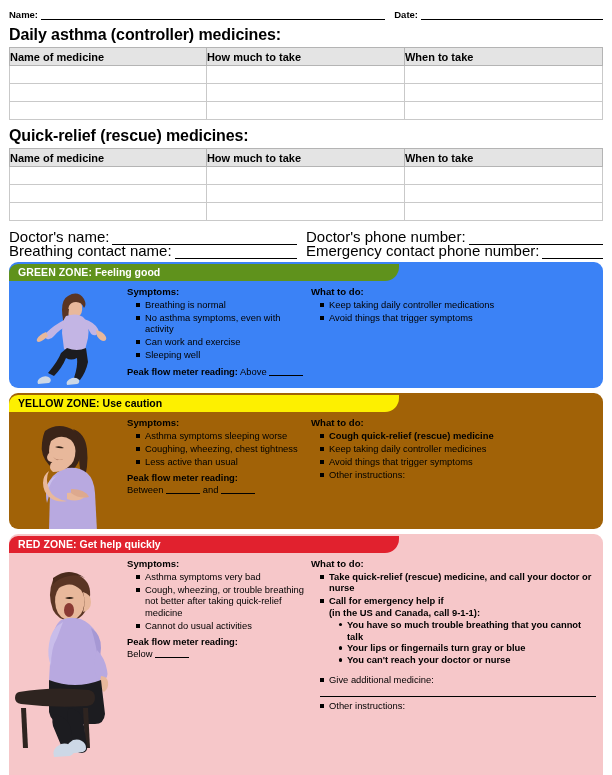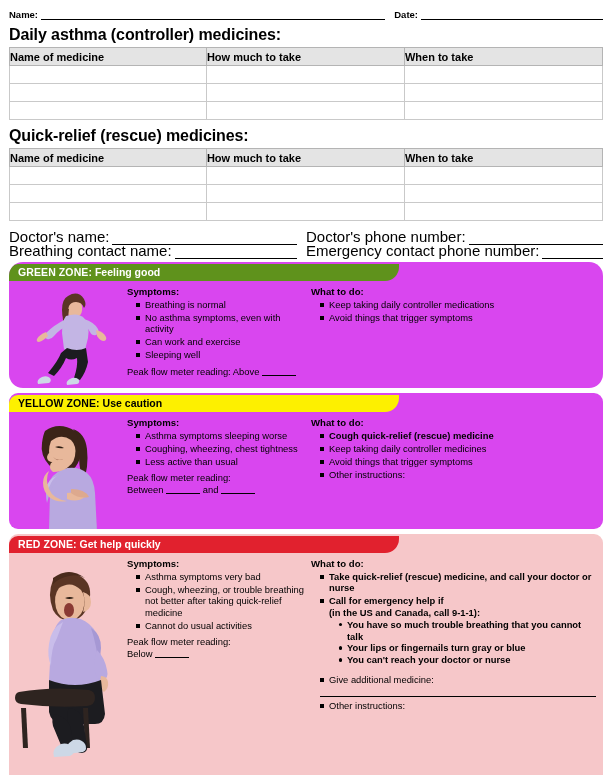--- a/index.html
+++ b/index.html
@@ -85,22 +85,22 @@
   .half { display: flex; align-items: flex-end; flex: 1 1 0; }
   .half.left { flex: 0 0 288px; }
 
   
   .zone {
     position: relative;
     border-radius: 9px;
     overflow: hidden;
     margin-bottom: 5px;
   }
-  .zone.green  { background: #d946ef; height: 126px; border-radius: 14px; }
-  .zone.yellow { background: #d946ef; height: 136px; }
+  .zone.green  { background: #3b82f6; height: 126px; }
+  .zone.yellow { background: #a16207; height: 136px; }
   .zone.red    { background: #f6c7c9; height: 288px; }
 
   .zone-banner {
     display: inline-block;
     height: 17px;
     line-height: 17px;
     padding: 0 16px 0 9px;
     font-size: 10.5px;
     font-weight: bold;
     border-bottom-right-radius: 14px;
@@ -179,21 +179,21 @@
     height: 3.2px;
     border-radius: 50%;
     background: #000;
   }
 
   .pf {
     font-size: 9.4px;
     line-height: 11.6px;
     margin-top: 5px;
   }
-  .pf b { font-weight: normal; }
+  .pf b { font-weight: bold; }
   .blank {
     display: inline-block;
     border-bottom: 1.2px solid #000;
     width: 34px;
     height: 9px;
     vertical-align: -1px;
   }
   .fillrule {
     border-bottom: 1.3px solid #000;
     height: 8px;

